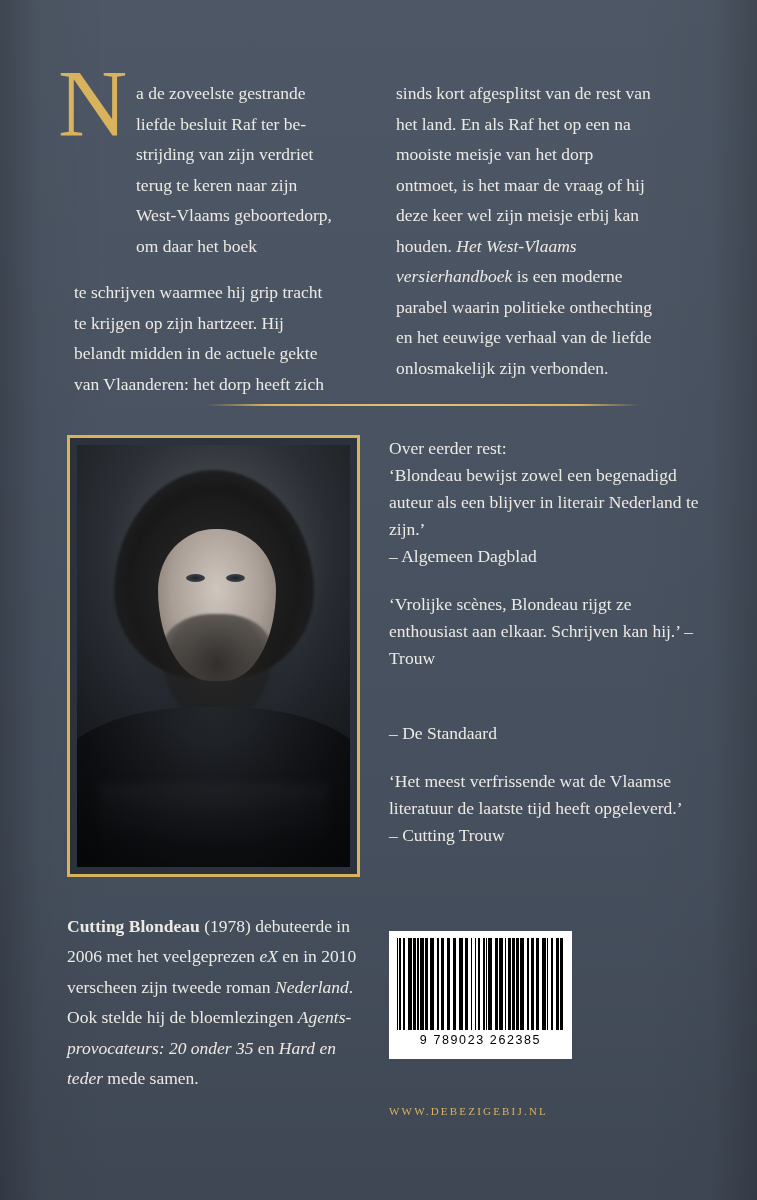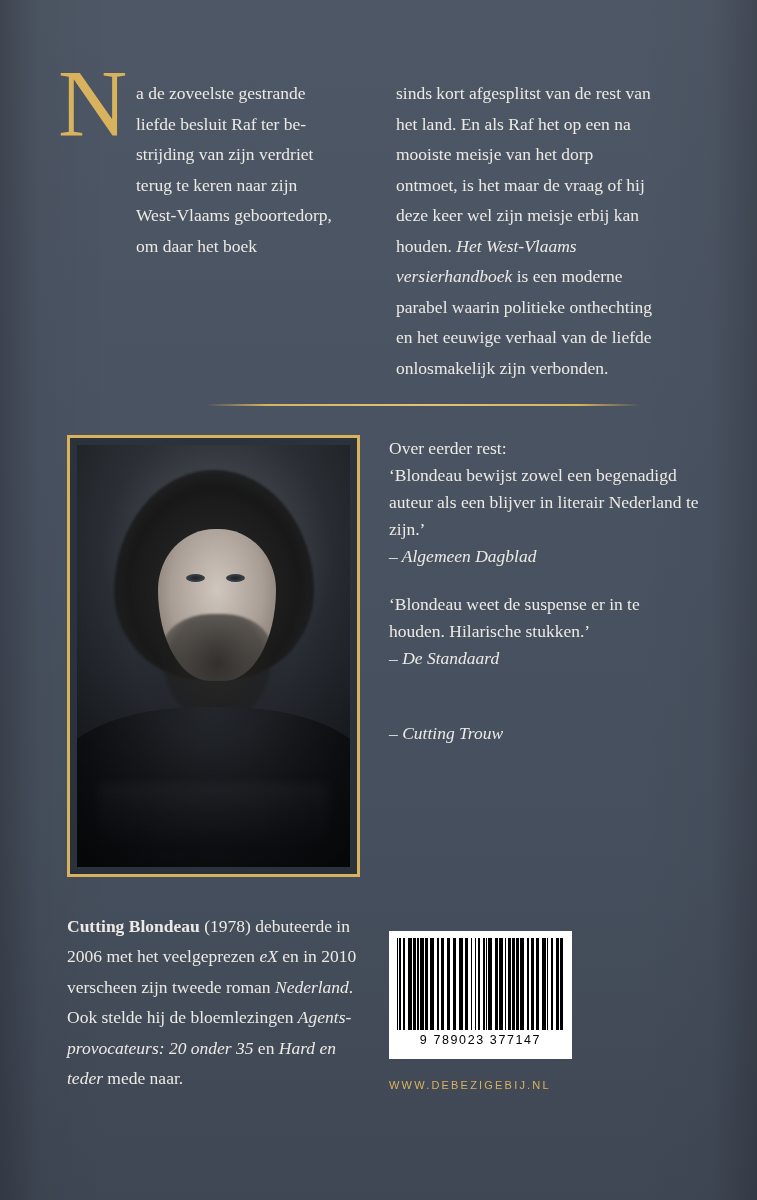--- a/index.html
+++ b/index.html
@@ -171,21 +171,21 @@
   .quotes {
     position: absolute;
     left: 331px;
     top: 435px;
     width: 310px;
     font-size: 17.5px;
     line-height: 27px;
     color: #eceae4;
   }
   .quotes .q { margin: 0 0 21px 0; }
-  .quotes .src { font-style: italic; }
+  .quotes .src { }
 
   
   .barcode-box {
     position: absolute;
     left: 331px;
     top: 931px;
     width: 183px;
     height: 128px;
     background: #ffffff;
     padding: 7px 8px 4px 8px;
@@ -202,40 +202,41 @@
     font-family: "Liberation Sans", sans-serif;
     font-size: 12.5px;
     letter-spacing: 1.6px;
     color: #000;
     text-align: center;
   }
 
   .website {
     position: absolute;
     left: 331px;
-    top: 1079px;
+    top: 1105px;
     width: 300px;
-    font-family: Liberation Sans, sans-serif;
+    font-family: Liberation Serif, serif;
     font-size: 11px;
     letter-spacing: 2.2px;
     color: #d9b25e;
   }
 </style>
 </head>
 <body>
 
 <div class="page"></div>
 
 <div class="content">
 
   <div class="blurb">
 
     <div class="col dropcap-wrap">
       <span class="dropcap">N</span>
       <p class="indent-lines">a de zoveelste gestrande liefde besluit Raf ter be­strijding van zijn verdriet terug te keren naar zijn West-Vlaams geboorte­dorp, om daar het boek</p>
+      <p class="rest">te schrijven waarmee hij grip tracht te krijgen op zijn hartzeer. Hij belandt midden in de actuele gekte van Vlaanderen: het dorp heeft zich</p>
     </div>
 
     <div class="col">
       <p><span>sinds kort afgesplitst van de rest van het land. En als Raf het op een na mooiste meisje van het dorp ontmoet, is het maar de vraag of hij deze keer wel zijn meisje erbij kan houden. </span><em>Het West-Vlaams versierhand­boek</em><span> is een moderne parabel waarin politieke onthechting en het eeuwige verhaal van de liefde onlosmakelijk zijn verbonden.</span></p>
     </div>
 
   </div>
 
   <div class="divider"></div>
 
@@ -246,34 +247,37 @@
       <div class="p-face"></div>
       <div class="p-eye l"></div>
       <div class="p-eye r"></div>
       <div class="p-beard"></div>
       <div class="p-body"></div>
       <div class="p-shoulder-hl"></div>
       <div class="p-vignette"></div>
     </div>
   </div>
 
-  <p class="bio"><strong>Cutting Blondeau</strong><span> (1978) debu­teerde in 2006 met het veelgeprezen </span><em>eX</em><span> en in 2010 verscheen zijn tweede roman </span><em>Nederland</em><span>. Ook stelde hij de bloemlezingen </span><em>Agents-provocateurs: 20 onder 35</em><span> en </span><em>Hard en teder</em><span> mede naar.</span></p>
+  <p class="bio"><strong>Cutting Blondeau</strong><span> (1978) debu­teerde in 2006 met het veelgeprezen </span><em>eX</em><span> en in 2010 verscheen zijn tweede roman </span><em>Nederland</em><span>. Ook stelde hij de bloemlezingen </span><em>Agents-provocateurs: 20 onder 35</em><span> en </span><em>Hard en teder</em><span> mede samen.</span></p>
 
   <div class="quotes">
     <p class="q">
       <span>Over eerder rest:</span><br>
       <span>‘Blondeau bewijst zowel een be­genadigd auteur als een blijver in literair Nederland te zijn.’</span><br>
       <span class="src">– Algemeen Dagblad</span>
     </p>
     <p class="q">
-      <span>‘Blondeau weet de suspense er in te houden. Hilarische stukken.’</span><br>
+      <span>‘Vrolijke scènes, Blondeau rijgt ze enthousiast aan elkaar. Schrijven kan hij.’ </span><span class="src">– Trouw</span>
+    </p>
+    <p class="q">
+      <br>
       <span class="src">– De Standaard</span>
     </p>
     <p class="q">
-      <br>
+      <span>‘Het meest verfrissende wat de Vlaamse literatuur de laatste tijd heeft opgeleverd.’</span><br>
       <span class="src">– Cutting Trouw</span>
     </p>
   </div>
 
   <div class="barcode-box">
     <div class="bars" id="bars">
         <span style="width: 1px;"></span>
         <span style="width: 1px; background: transparent;"></span>
         <span style="width: 2px;"></span>
         <span style="width: 2px; background: transparent;"></span>
@@ -339,18 +343,18 @@
         <span style="width: 2px; background: transparent;"></span>
         <span style="width: 1px;"></span>
         <span style="width: 3px; background: transparent;"></span>
         <span style="width: 2px;"></span>
         <span style="width: 3px; background: transparent;"></span>
         <span style="width: 3px;"></span>
         <span style="width: 1px; background: transparent;"></span>
         <span style="width: 3px;"></span>
         <span style="width: 1px; background: transparent;"></span>
       </div>
-    <div class="bc-num">9 789023 377147</div>
+    <div class="bc-num">9 789023 262385</div>
   </div>
 
   <div class="website">WWW.DEBEZIGEBIJ.NL</div>
 
 </div>
 
 </body></html>

